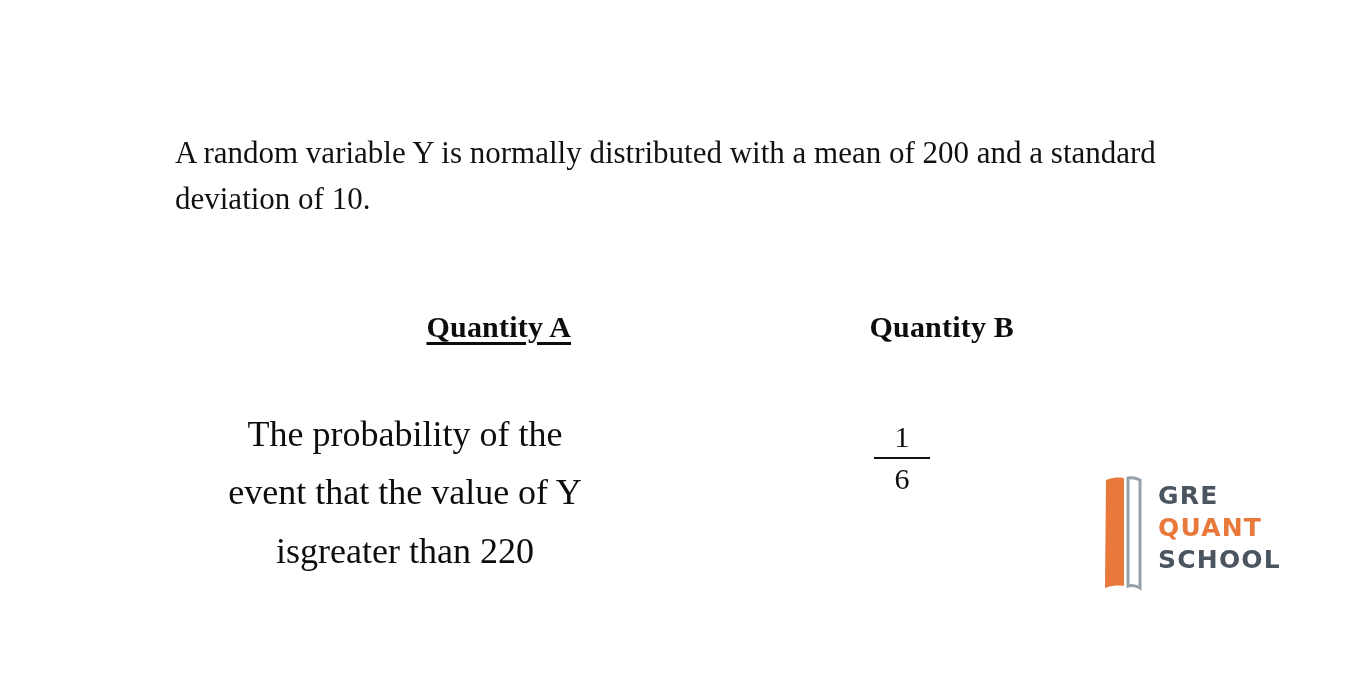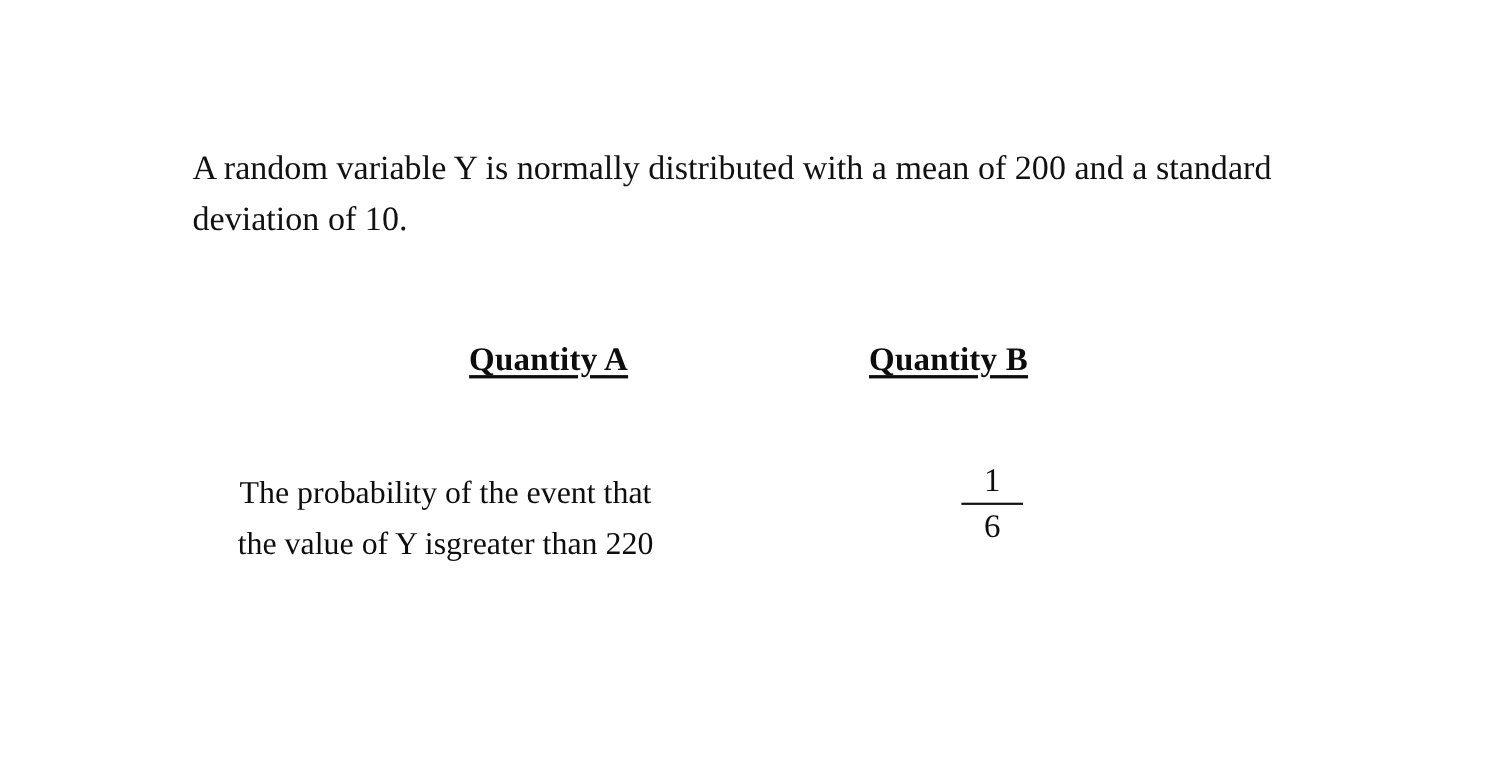--- a/index.html
+++ b/index.html
@@ -44,38 +44,36 @@
     font-weight: bold;
     text-decoration: underline;
     text-underline-offset: 5px;
     letter-spacing: 0.2px;
   }
   .qb-heading {
     position: absolute;
     top: 310px;
     left: 790px;
     width: 224px;
-    text-align: left;
+    text-align: right;
     font-size: 30px;
     font-weight: bold;
-    text-decoration: underline;
     text-underline-offset: 5px;
     letter-spacing: 0.2px;
   }
 
   
   .qa-body {
     position: absolute;
     top: 405px;
     left: 210px;
     width: 390px;
     text-align: center;
-    font-size: 29px;
+    font-size: 36px;
     line-height: 1.62;
-    margin-top: 20px;
   }
 
   
   .fraction {
     position: absolute;
     top: 420px;
     left: 790px;
     width: 224px;
     text-align: center;
     font-size: 30px;
@@ -147,14 +145,25 @@
   <div class="qb-heading">Quantity B</div>
 
   <div class="qa-body">The probability of the event that the value of Y isgreater than 220</div>
 
   <div class="fraction">
     <span class="num">1</span>
     <span class="bar"></span>
     <span class="den">6</span>
   </div>
 
+  <div class="logo">
+    <svg class="logo-book" viewBox="0 0 46 122">
+      <path d="M4 6 C14 2 22 4 22 4 L22 112 C22 112 13 110 3 114 Z" fill="#e8793a"></path>
+      <path d="M26 4 C26 4 32 3 38 6 L38 114 C32 110 26 112 26 112 Z" fill="#ffffff" stroke="#97a1ab" stroke-width="3"></path>
+    </svg>
+    <div class="logo-text">
+      <span class="l1">GRE</span>
+      <span class="l2">QUANT</span>
+      <span class="l3">SCHOOL</span>
+    </div>
+  </div>
 
 </div>
 
 </body></html>

